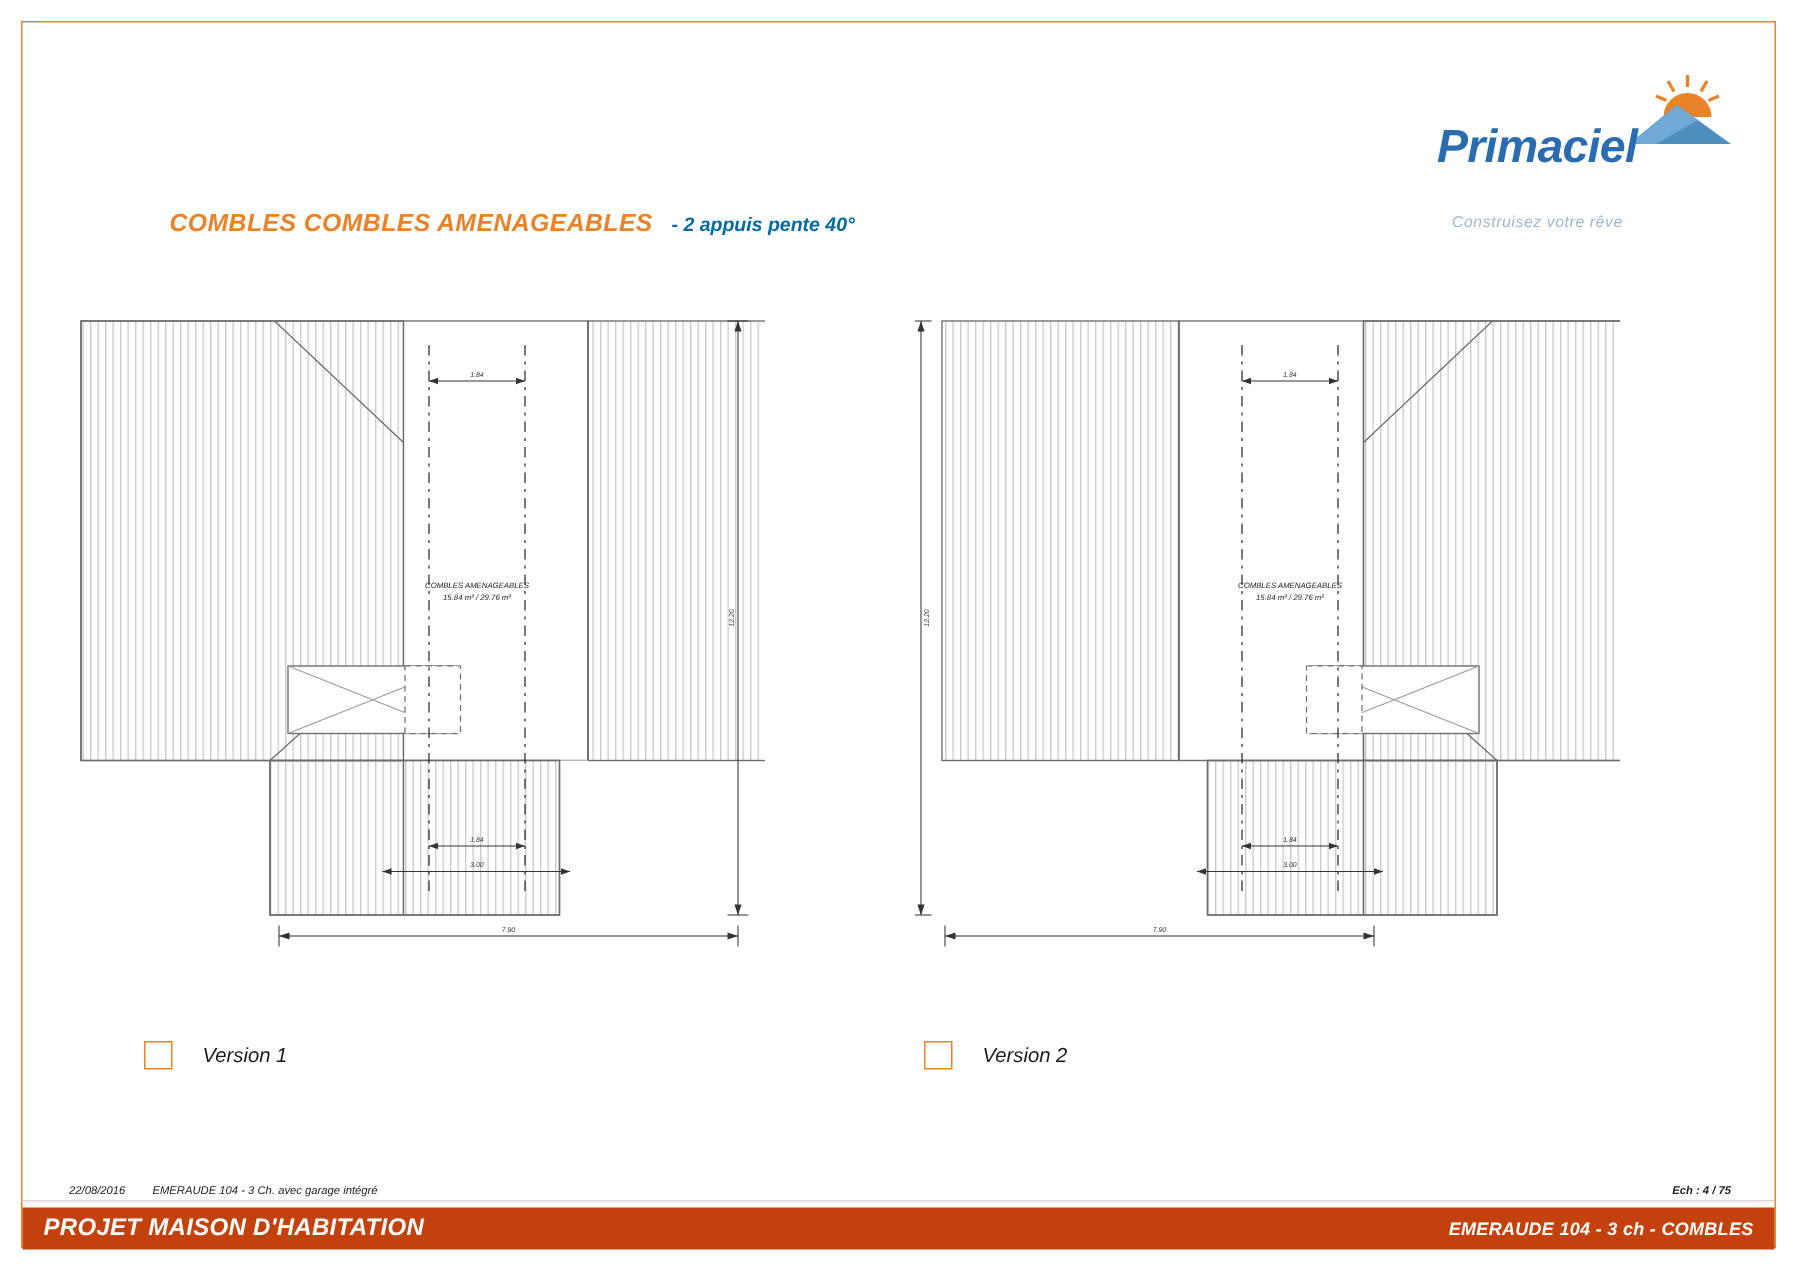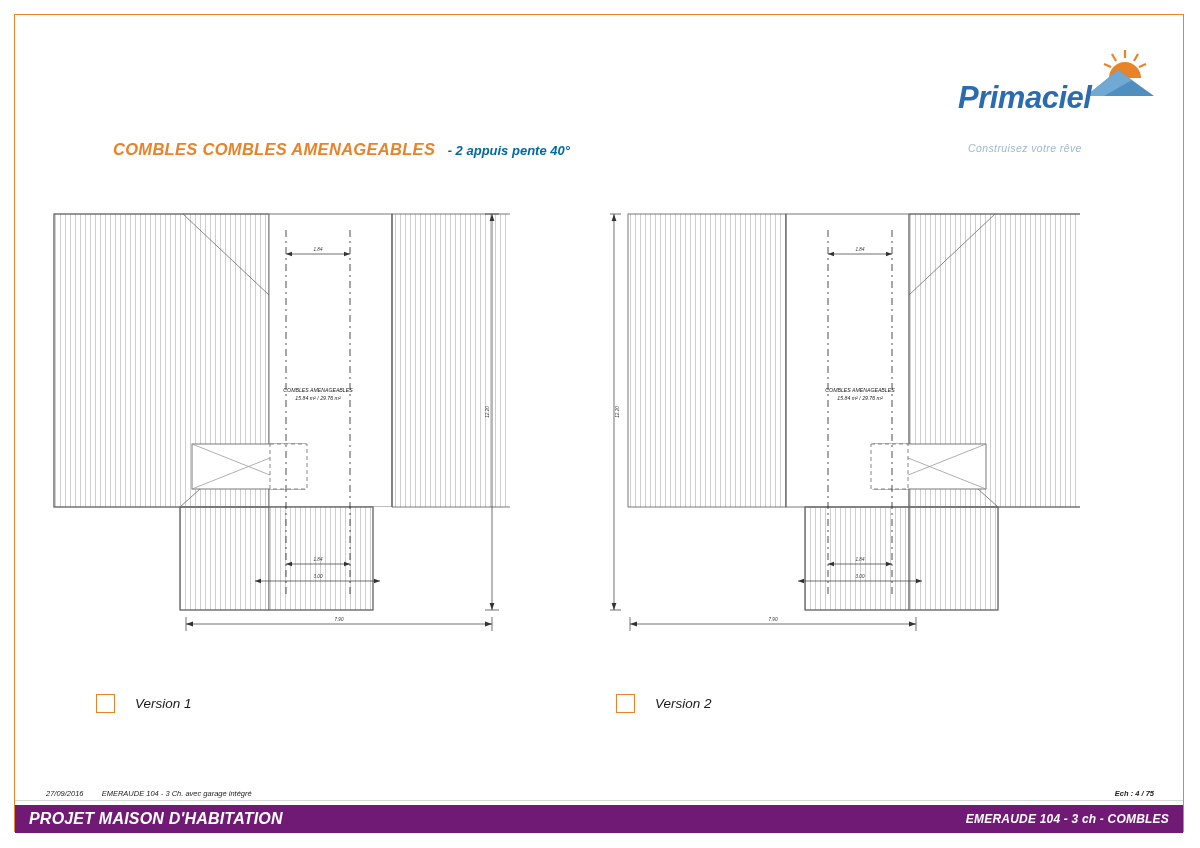--- a/index.html
+++ b/index.html
@@ -155,21 +155,21 @@
     border-top: 1px solid #d8d8d8;
   }
 
   
   .footer-bar {
     position: absolute;
     left: 15px;
     top: 805px;
     width: 1168px;
     height: 28px;
-    background: #701a75;
+    background: #c2410c;
     color: #ffffff;
     display: flex;
     align-items: center;
     justify-content: space-between;
     box-sizing: border-box;
     padding: 0 14px;
   }
   .footer-left {
     font-size: 16px;
     font-weight: bold;
@@ -349,21 +349,21 @@
     <div class="checkbox"></div>
     <div class="version-label">Version 1</div>
   </div>
 
   <div class="version-row" id="version-2-row">
     <div class="checkbox"></div>
     <div class="version-label">Version 2</div>
   </div>
 
   <div class="footer-meta">
-    <span class="date">27/09/2016</span>
+    <span class="date">22/08/2016</span>
     <span>EMERAUDE 104 - 3 Ch. avec garage intégré</span>
   </div>
   <div class="footer-scale">Ech : 4 / 75</div>
   <div class="footer-rule"></div>
 
   <div class="footer-bar">
     <div class="footer-left">PROJET MAISON D'HABITATION</div>
     <div class="footer-right">EMERAUDE 104 - 3 ch - COMBLES</div>
   </div>
 

